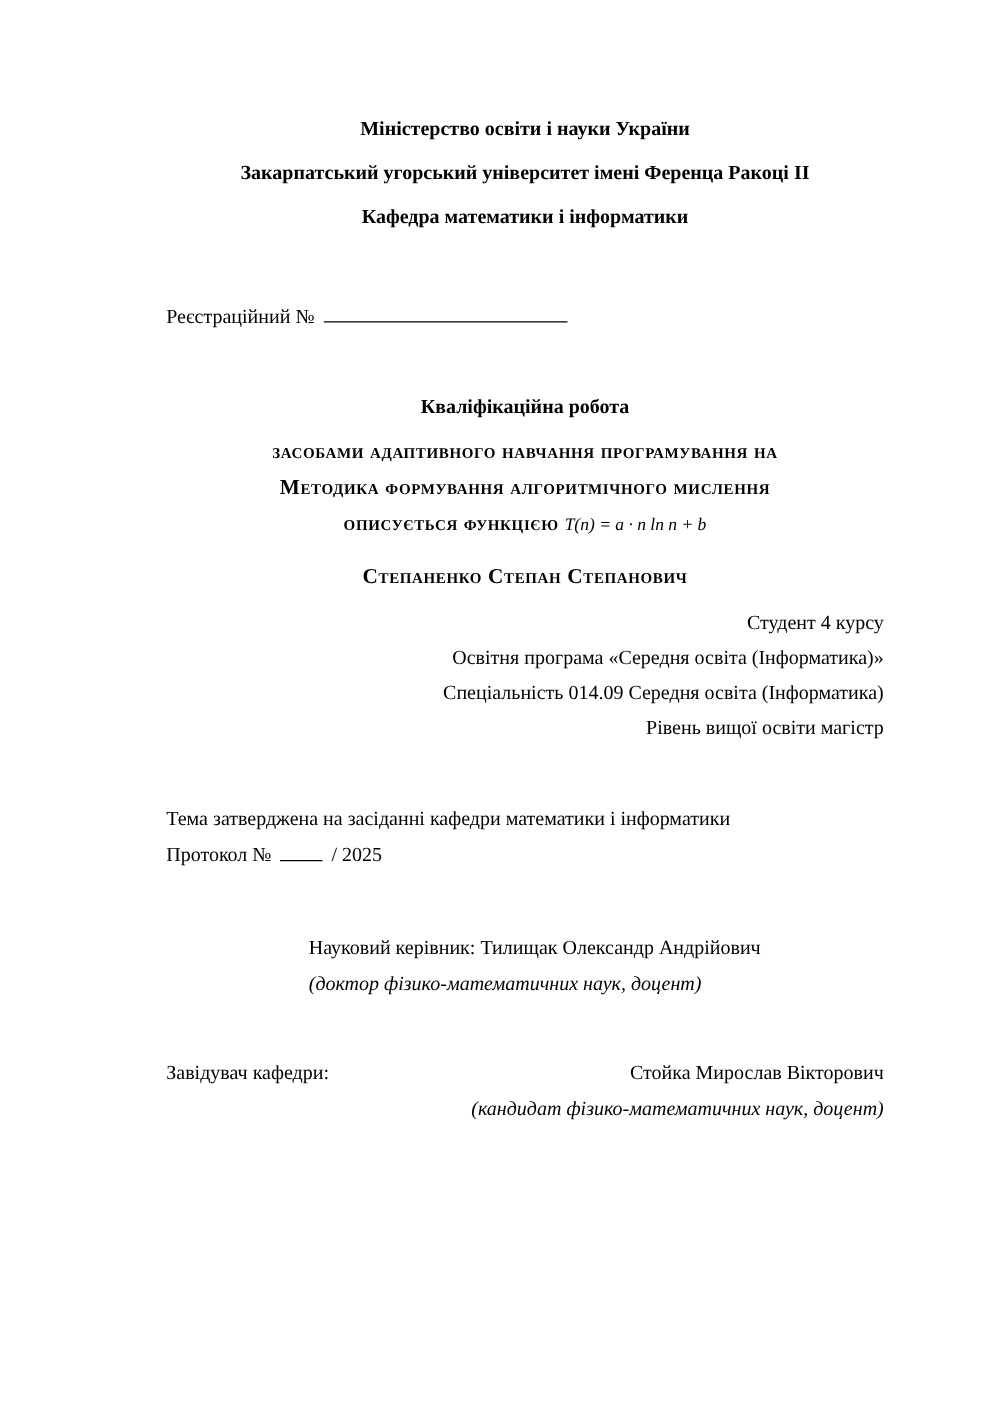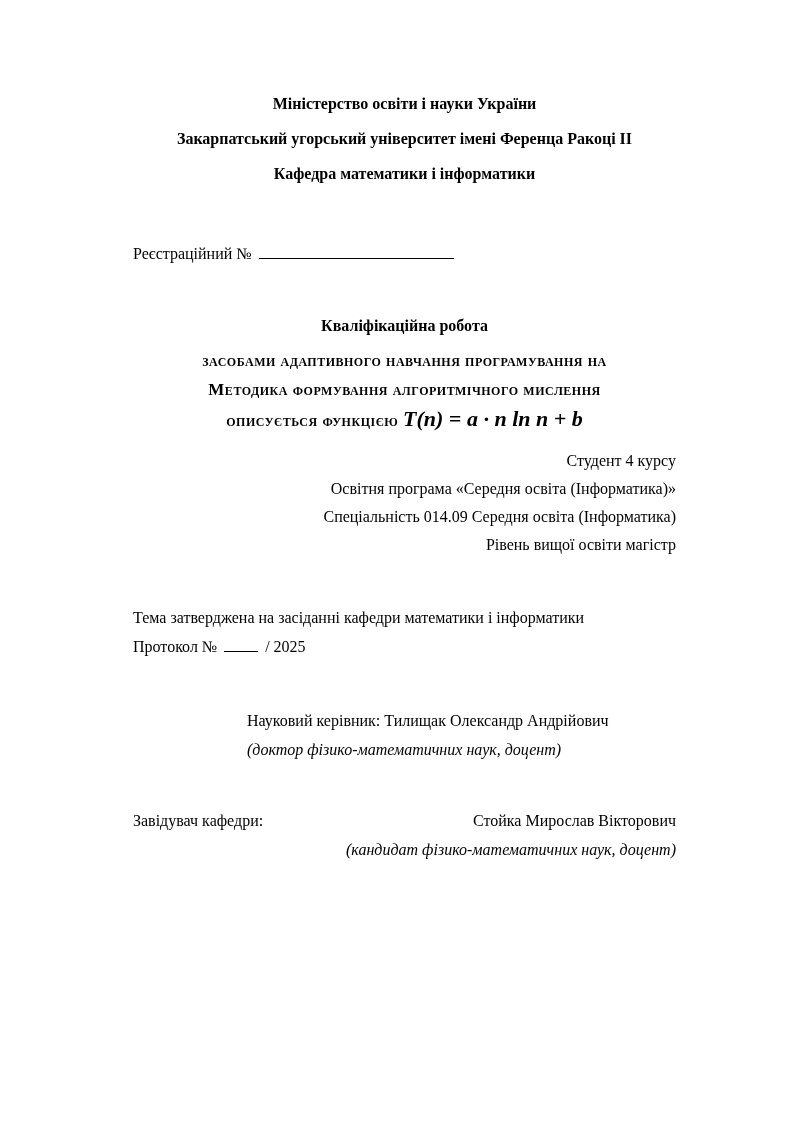--- a/index.html
+++ b/index.html
@@ -3,36 +3,36 @@
 <meta charset="utf-8">
 <style>
   html,body { margin:0; padding:0; background:#ffffff; }
   body {
     width:794px; height:1123px;
     font-family:"Liberation Serif","DejaVu Serif",serif;
     font-size:16px; color:#000;
   }
   .page {
     width:794px; height:1123px; box-sizing:border-box;
-    padding:86px 118px 0 133px; background:#fff;
+    padding:86px 87px 0 133px; background:#fff;
   }
   .header-line { font-weight:bold; text-align:center; line-height:35px; }
 
   .registration { margin-top:52px; line-height:22px;font-family:Liberation Serif, serif; }
 
   .work-type { margin-top:50px; text-align:center; font-weight:bold; line-height:22px; }
 
   .thesis-title {
     margin-top:9px; text-align:center; font-weight:bold;
     font-variant:small-caps; letter-spacing:0.5px;
     font-size:17px; line-height:29px;
   }
   .formula {
     font-variant:normal; letter-spacing:0; font-style:italic;
-    font-weight:bold; font-size:22px;
+    font-weight:normal; font-size:14px;
   }
 
   .author {
     margin-top:14px; text-align:center; font-weight:bold;
     font-variant:small-caps; letter-spacing:0.5px; font-size:17px; line-height:24px;
   }
 
   .student-block { margin-top:12px; }
   .student-line { text-align:right; line-height:28px; }
 
@@ -77,20 +77,21 @@
 
   <div class="thesis-title">
     <div>засобами адаптивного навчання програмування на</div>
     <div>Методика формування алгоритмічного мислення</div>
     <div>
       <span>описується функцією</span>
       <span class="formula">T(n) = a · n ln n + b</span>
     </div>
   </div>
 
+  <div class="author">Степаненко Степан Степанович</div>
 
   <div class="student-block">
     <div class="student-line">Студент 4 курсу</div>
     <div class="student-line">Освітня програма «Середня освіта (Інформатика)»</div>
     <div class="student-line">Спеціальність 014.09 Середня освіта (Інформатика)</div>
     <div class="student-line">Рівень вищої освіти магістр</div>
   </div>
 
   <div class="approval">
     <div>Тема затверджена на засіданні кафедри математики і інформатики</div>

